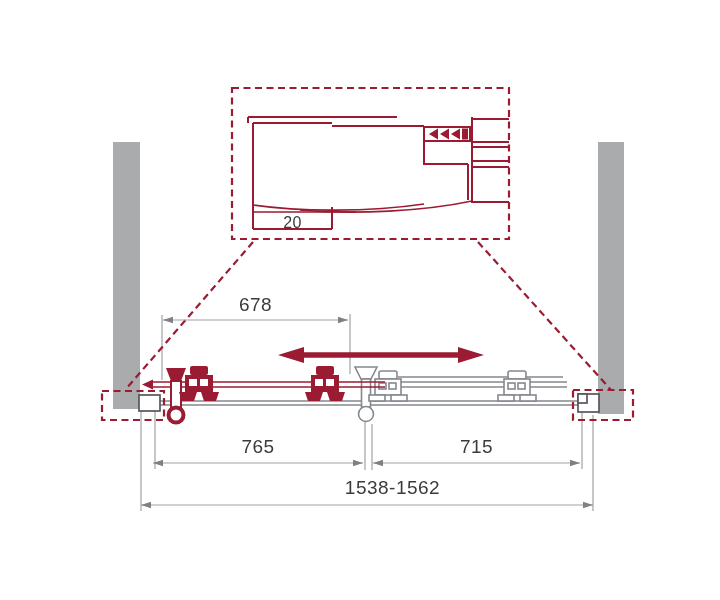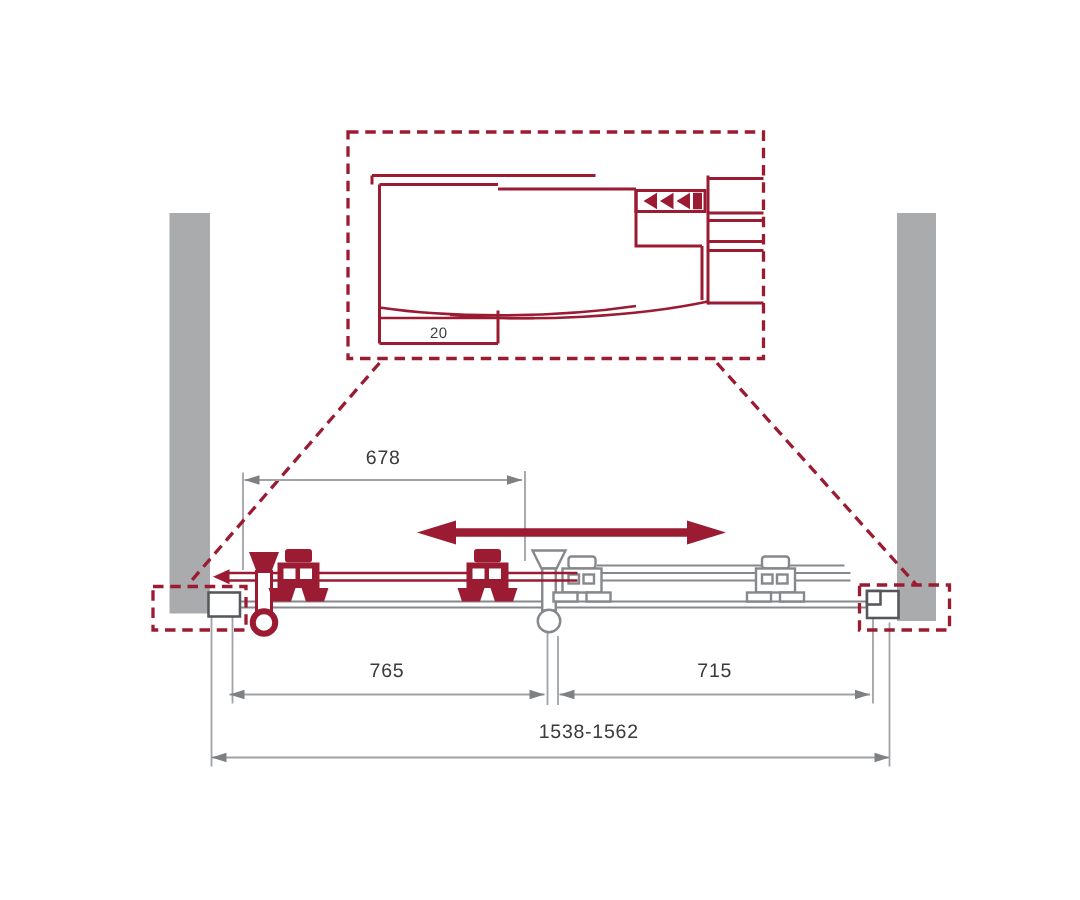--- a/index.html
+++ b/index.html
@@ -26,23 +26,23 @@
   .dash{stroke:var(--accent-red);fill:none;stroke-width:2.2;stroke-dasharray:7 4.5;}
   .wall{fill:var(--wall-gray);stroke:none;}
   .gl{stroke:var(--part-gray);fill:none;stroke-width:1.4;}
   .gw{fill:#fff;stroke:var(--part-gray);stroke-width:1.6;}
   .pw{fill:#fff;stroke:var(--profile-dark);stroke-width:1.7;}
   .dl{stroke:var(--dim-line-gray);fill:none;stroke-width:1.2;}
   .da{fill:var(--dim-arrow-gray);stroke:none;}
   
   .dim-label{
     position:absolute;text-align:center;color:var(--text-dark);
-    font-size:13px;letter-spacing:0.5px;line-height:20px;user-select:none;
+    font-size:19px;letter-spacing:0.5px;line-height:20px;user-select:none;
   }
-  .dim-label.small{font-size:10px;line-height:15px;letter-spacing:0.3px;}
+  .dim-label.small{font-size:16px;line-height:15px;letter-spacing:0.3px;}
 </style>
 </head>
 <body>
 
 <div class="canvas">
 
   <svg width="720" height="600" viewBox="0 0 720 600">
 
     <g>
       <rect class="wall" x="113" y="142" width="27" height="267"></rect>

